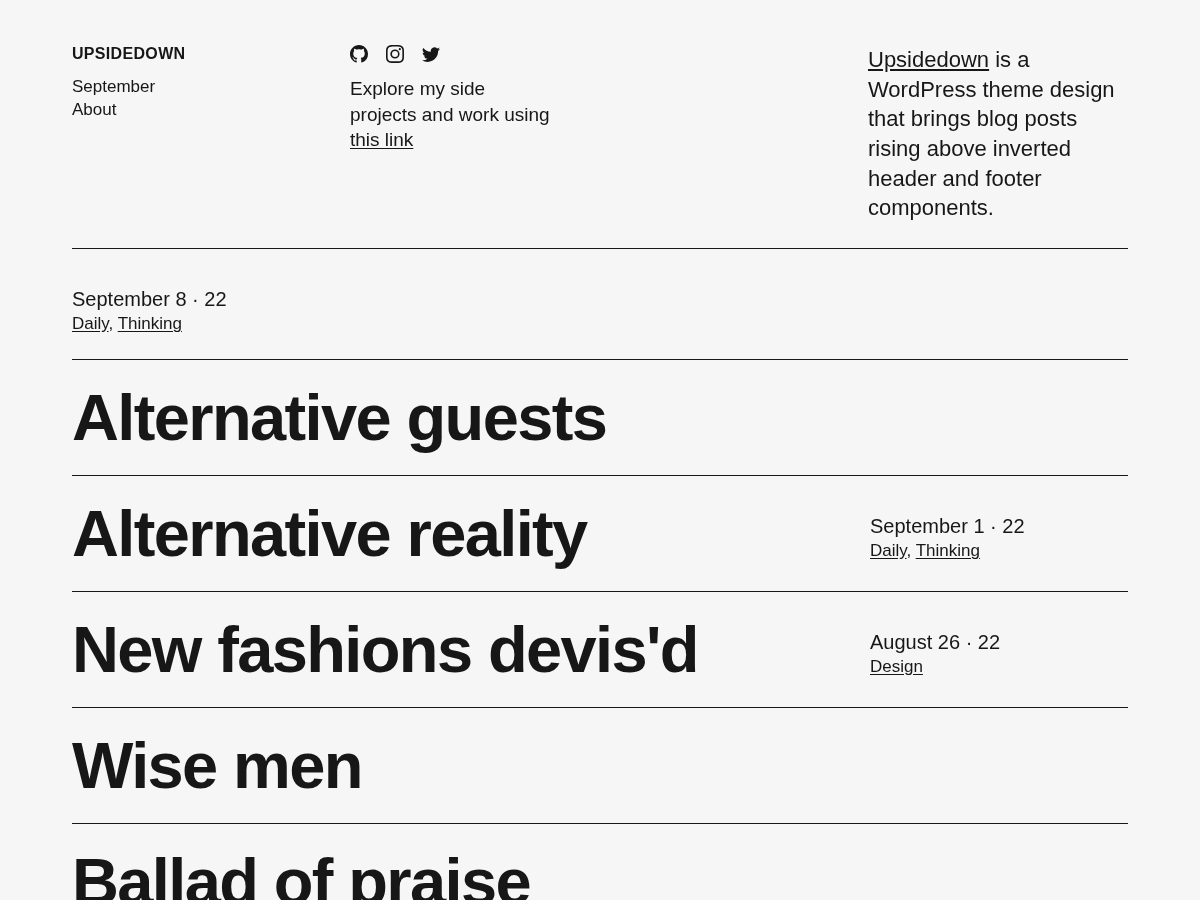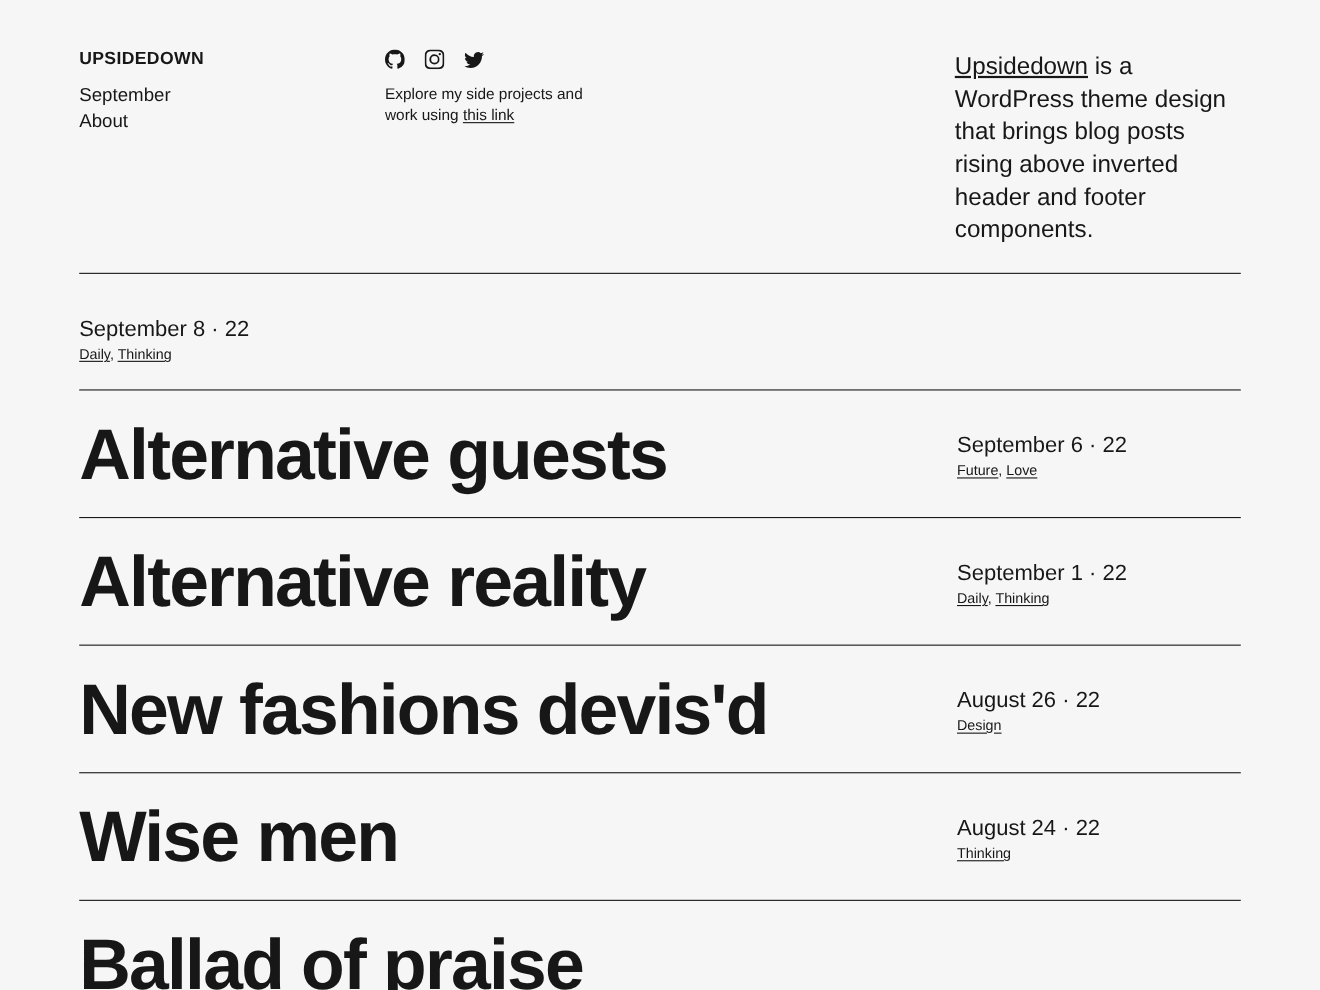--- a/index.html
+++ b/index.html
@@ -57,21 +57,21 @@
       display: inline-flex;
       align-items: center;
       justify-content: center;
     }
     .social-icons svg {
       width: 18px;
       height: 18px;
       fill: #171717;
     }
     .explore-text {
-      font-size: 14px;
+      font-size: 19px;
       line-height: 1.35;
       max-width: 200px;
     }
     .header-right {
       margin-left: auto;
       width: 260px;
       text-align: left;
     }
     .header-right-text {
       font-size: 22px;
@@ -102,21 +102,21 @@
     .post-meta {
       width: 258px;
       flex-shrink: 0;
       padding-top: 14px;
     }
     .post-date {
       font-size: 20px;
       margin-bottom: 3px;
     }
     .post-cats {
-      font-size: 13px;
+      font-size: 17px;
     }
     .post-cats .cat {
       text-decoration: underline;
       text-underline-offset: 2px;
       cursor: pointer;
     }
   </style>
 </head>
 <body>
 
@@ -164,44 +164,36 @@
   <section class="posts">
 
   <article class="post-row">
         <div class="post-meta">
           <div class="post-date">September 8 · 22</div>
           <div class="post-cats"><span class="cat">Daily</span>, <span class="cat">Thinking</span></div>
         </div>
       </article>
       <article class="post-row">
         <h2 class="post-title">Alternative guests</h2>
-        <div class="post-meta">
-          <div class="post-date">September 6 · 22</div>
-          <div class="post-cats"><span class="cat">Future</span>, <span class="cat">Love</span></div>
-        </div>
       </article>
       <article class="post-row">
         <h2 class="post-title">Alternative reality</h2>
         <div class="post-meta">
           <div class="post-date">September 1 · 22</div>
           <div class="post-cats"><span class="cat">Daily</span>, <span class="cat">Thinking</span></div>
         </div>
       </article>
       <article class="post-row">
         <h2 class="post-title">New fashions devis'd</h2>
         <div class="post-meta">
           <div class="post-date">August 26 · 22</div>
           <div class="post-cats"><span class="cat">Design</span></div>
         </div>
       </article>
       <article class="post-row">
         <h2 class="post-title">Wise men</h2>
-        <div class="post-meta">
-          <div class="post-date">August 24 · 22</div>
-          <div class="post-cats"><span class="cat">Thinking</span></div>
-        </div>
       </article>
       <article class="post-row">
         <h2 class="post-title">Ballad of praise</h2>
       </article>
     </section>
 
 </div>
 
 </body></html>

